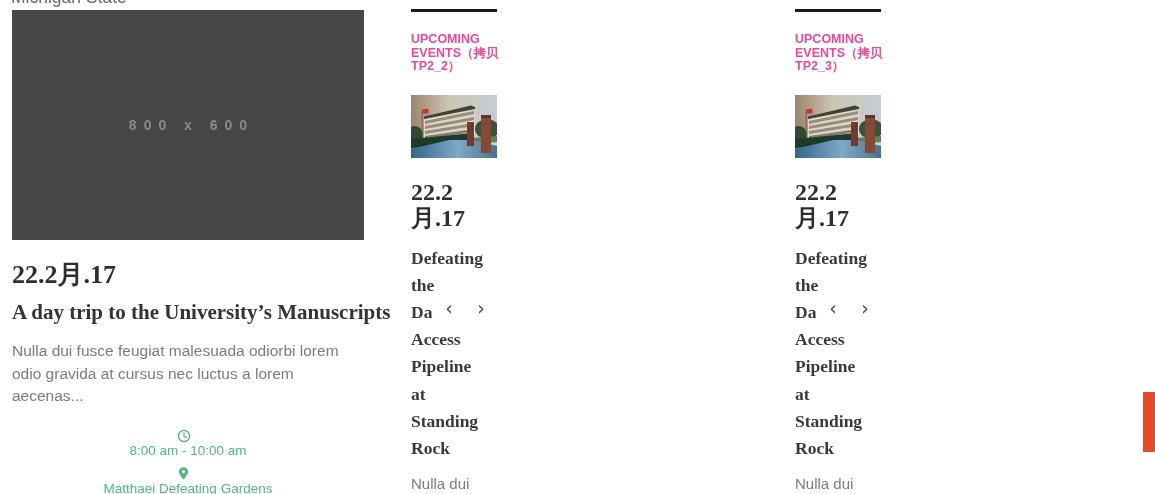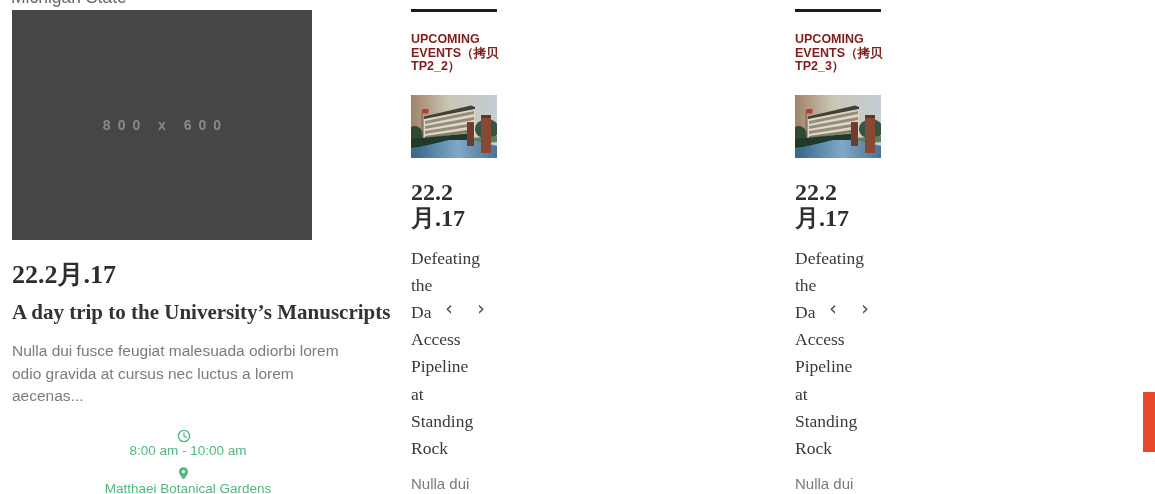--- a/index.html
+++ b/index.html
@@ -8,21 +8,21 @@
     background:#ffffff;font-family:"Liberation Sans",sans-serif;
   }
   
   .clipped-heading{
     position:absolute;left:11px;top:-13px;
     font-size:17.5px;line-height:20px;color:#696969;
   }
   
   .featured{position:absolute;left:12px;top:10px;width:352px;}
   .featured-image{
-    width:300px;height:230px;display:flex;align-items:center;justify-content:center;
+    width:352px;height:230px;display:flex;align-items:center;justify-content:center;
     cursor:pointer;
   }
   .featured-image span{
     font-size:14px;font-weight:700;letter-spacing:7px;color:#8a8a8a;
     padding-left:7px;
   }
   .featured-date{
     margin-top:17px;font-family:"Liberation Serif",serif;font-weight:700;
     font-size:26px;line-height:36px;color:#2e2e2e;
   }
@@ -37,30 +37,30 @@
   .meta-row{display:flex;align-items:center;font-size:13.5px;line-height:15px;flex-direction:column;}
   .meta-row + .meta-row{margin-top:8px;}
   .meta-row svg{flex:0 0 auto;margin-right:9px;display:block;}
   
   .widget{position:absolute;top:0;width:86px;}
   .widget-2{left:411px;}
   .widget-3{left:795px;}
   .widget-rule{margin-top:9px;height:3px;background:#1b1b1b;}
   .widget-heading{
     margin-top:21px;font-size:12.5px;line-height:13.5px;font-weight:700;
-    color:#7f1d1d;white-space:pre;
+    color:#ec4899;white-space:pre;
   }
   .widget-photo{margin-top:21px;width:86px;height:63px;overflow:hidden;cursor:pointer;}
   .widget-photo svg{display:block;}
   .widget-date{
     margin-top:21px;font-family:"Liberation Serif",serif;font-weight:700;
     font-size:24px;line-height:26px;color:#2e2e2e;white-space:pre;
   }
   .widget-title{
-    margin-top:14px;font-family:"Liberation Serif",serif;font-weight:400;
+    margin-top:14px;font-family:"Liberation Serif",serif;font-weight:700;
     font-size:17.5px;line-height:27.2px;color:#3a3a3a;white-space:pre;cursor:pointer;
   }
   .widget-excerpt{margin-top:13px;font-size:15px;line-height:18px;color:#7b7b7b;}
   .carousel-arrow{
     position:absolute;top:298px;width:12px;height:20px;line-height:20px;
     font-size:19px;color:#4f4f4f;text-align:center;cursor:pointer;
     font-family:"DejaVu Sans",sans-serif;
   }
   .arrow-prev{left:32px;}
   .arrow-next{left:64px;}
@@ -104,21 +104,21 @@
         <circle cx="7" cy="7" r="5.6" fill="none" stroke="#4fb97e" stroke-width="1.4"></circle>
         <path d="M7 3.8 V7.3 L9.4 8.4" fill="none" stroke="#4fb97e" stroke-width="1.3" stroke-linecap="round"></path>
       </svg>
       <span>8:00 am - 10:00 am</span>
     </div>
     <div class="meta-row" style="color: rgb(79, 185, 126);">
       <svg width="13" height="15" viewBox="0 0 14 15">
         <path d="M7 0.8 C4.1 0.8 2.1 2.9 2.1 5.6 C2.1 9 7 14 7 14 C7 14 11.9 9 11.9 5.6 C11.9 2.9 9.9 0.8 7 0.8 Z" fill="#4fb97e"></path>
         <circle cx="7" cy="5.4" r="1.7" fill="#ffffff"></circle>
       </svg>
-      <span>Matthaei Botanical Gardens</span>
+      <span>Matthaei Defeating Gardens</span>
     </div>
   </div>
 </div>
 
 <div class="widget widget-2">
   <div class="widget-rule"></div>
   <div class="widget-heading">UPCOMING
 EVENTS（拷贝
 TP2_2）</div>
   <div class="widget-photo">

